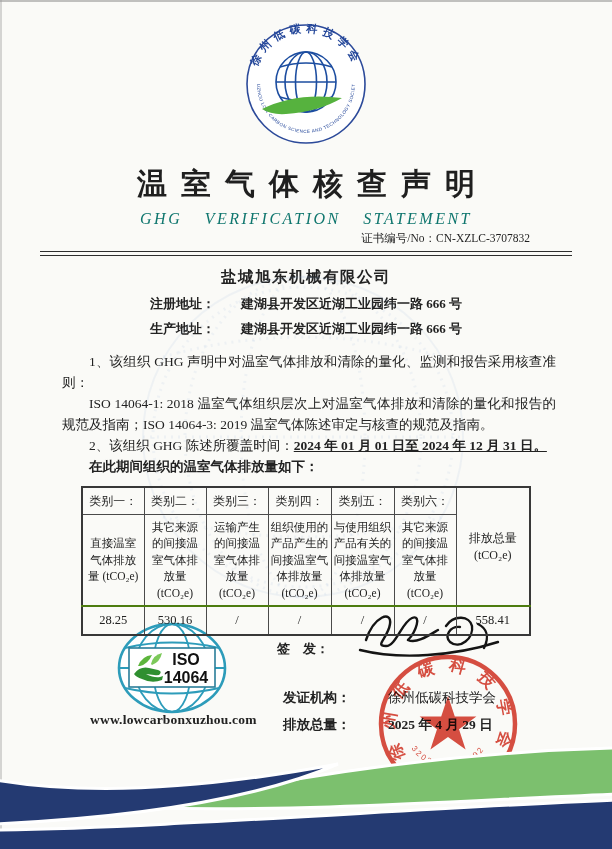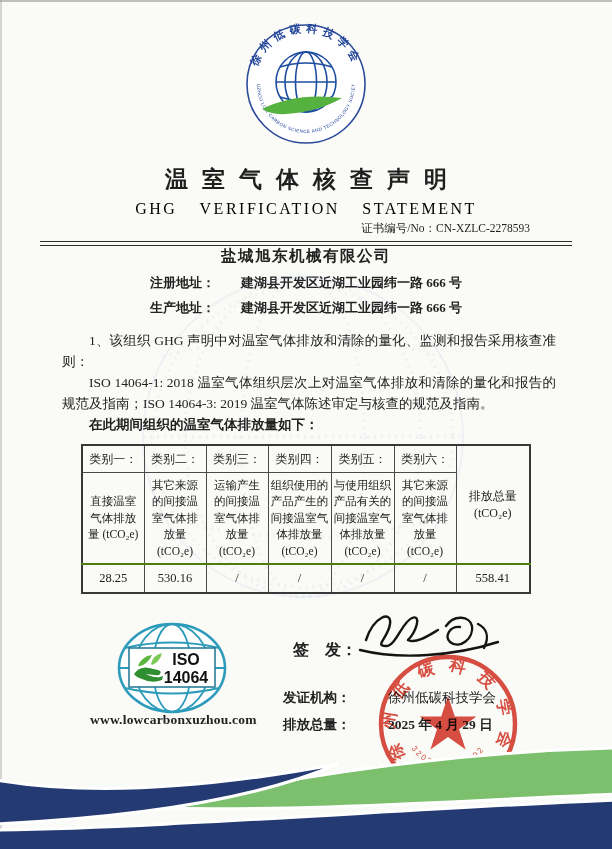--- a/index.html
+++ b/index.html
@@ -9,29 +9,29 @@
     font-family:"Liberation Serif","DejaVu Serif",serif;color:#222;
   }
   .edge-top{position:absolute;top:0;left:0;right:0;height:2px;background:#8f8f8f;opacity:.55;}
   .edge-left{position:absolute;top:0;left:0;bottom:0;width:2px;background:#9a9a9a;opacity:.4;}
 
   
   .watermark{position:absolute;left:128px;top:262px;opacity:.5;pointer-events:none;}
 
   
   .logo-wrap{padding-top:22px;text-align:center;position:relative;z-index:2;}
-  .doc-title{margin-top:14px;text-align:center;font-size:23px;font-weight:bold;
+  .doc-title{margin-top:14px;text-align:center;font-size:30px;font-weight:bold;
     letter-spacing:14px;text-indent:14px;color:#1f1f1f;}
   .doc-subtitle{margin-top:5px;text-align:center;font-size:16px;letter-spacing:2.5px;
-    word-spacing:16px;color:#000000;}
+    word-spacing:16px;color:#0f766e;font-style:italic;}
   .certline{margin:3px 82px 0 0;text-align:right;font-size:11.5px;color:#1f1f1f;}
   .double-rule{margin:5px 40px 0 40px;height:3px;
     border-top:1.6px solid #2e2e2e;border-bottom:1.6px solid #2e2e2e;}
 
-  .company-name{text-align:center;font-size:15.5px;font-weight:bold;letter-spacing:1.5px;}
+  .company-name{margin-top:11px;text-align:center;font-size:15.5px;font-weight:bold;letter-spacing:1.5px;}
   .addr-line{margin-top:7px;text-align:center;font-size:13px;font-weight:bold;}
   .addr-line .lbl{margin-right:26px;}
 
   .body-text{margin:13px 56px 0 62px;font-size:13.5px;line-height:21px;text-align:justify;
     position:relative;z-index:2;}
   .body-text p{margin:0;text-indent:2em;}
   .period-underline{font-weight:bold;text-decoration:underline;}
   .bold-line{margin:0;font-weight:bold;text-indent:0;}
 
   
@@ -41,21 +41,21 @@
   table.ghg td{border:1px solid #4a4a4a;text-align:center;vertical-align:middle;padding:2px 2px;}
   tr.cat-row td{height:22px;font-size:12px;}
   tr.desc-row td{height:86px;font-size:11.5px;line-height:16.5px;}
   tr.val-row td{height:23px;font-size:12.5px;border-top:2px solid #4d7c0f;}
   td.total-cell{font-size:12px;line-height:17px;}
 
   
   .abs{position:absolute;}
   #iso-logo{left:116px;top:622px;}
   #website{left:90px;top:712px;font-size:13.5px;font-weight:bold;letter-spacing:.2px;}
-  #sign-label{left:293px;top:640px;font-size:16px;font-weight:bold;}
+  #sign-label{left:277px;top:640px;font-size:13px;font-weight:bold;}
   #issuer-label{left:283px;top:689px;font-size:13.5px;font-weight:bold;}
   #issuer-value{left:388px;top:689px;font-size:13.5px;}
   #date-label{left:283px;top:716px;font-size:13.5px;font-weight:bold;}
   #date-value{left:388px;top:716px;font-size:13.5px;font-weight:bold;}
   #signature{left:350px;top:604px;}
   #stamp{left:372px;top:648px;mix-blend-mode:multiply;opacity:.9;}
 
   #waves{position:absolute;left:0;bottom:0;width:612px;height:105px;display:block;}
 </style>
 </head>
@@ -93,34 +93,35 @@
         <ellipse cx="62" cy="60" rx="10.5" ry="30"></ellipse>
         <ellipse cx="62" cy="60" rx="21" ry="30"></ellipse>
         <path d="M32 60 L92 60 M36 45 Q62 37 88 45 M36 75 Q62 83 88 75"></path>
       </g>
       <path d="M18 87 Q52 70 98 76 Q74 90 42 92 Q27 93 18 87 Z" fill="#56b23e"></path>
     </svg>
   </div>
 
   <div class="doc-title">温室气体核查声明</div>
   <div class="doc-subtitle">GHG VERIFICATION STATEMENT</div>
-  <div class="certline"><span>证书编号/No：</span><span>CN-XZLC-2278593</span></div>
+  <div class="certline"><span>证书编号/No：</span><span>CN-XZLC-3707832</span></div>
   <div class="double-rule"></div>
 
   <div class="company-name">盐城旭东机械有限公司</div>
   <div class="addr-line">
     <span class="lbl">注册地址：</span><span>建湖县开发区近湖工业园纬一路 666 号</span>
   </div>
   <div class="addr-line">
     <span class="lbl">生产地址：</span><span>建湖县开发区近湖工业园纬一路 666 号</span>
   </div>
 
   <div class="body-text">
     <p>1、该组织 GHG 声明中对温室气体排放和清除的量化、监测和报告采用核查准则：</p>
     <p>ISO 14064-1: 2018 温室气体组织层次上对温室气体排放和清除的量化和报告的规范及指南；ISO 14064-3: 2019 温室气体陈述审定与核查的规范及指南。</p>
+    <p><span>2、该组织 GHG 陈述所覆盖时间：</span><span class="period-underline">2024 年 01 月 01 日至 2024 年 12 月 31 日。</span></p>
     <p class="bold-line">在此期间组织的温室气体排放量如下：</p>
   </div>
 
   <table class="ghg">
     <colgroup>
       <col style="width:62px">
         <col style="width:62px">
         <col style="width:62px">
       <col style="width:63px">
         <col style="width:63px">

